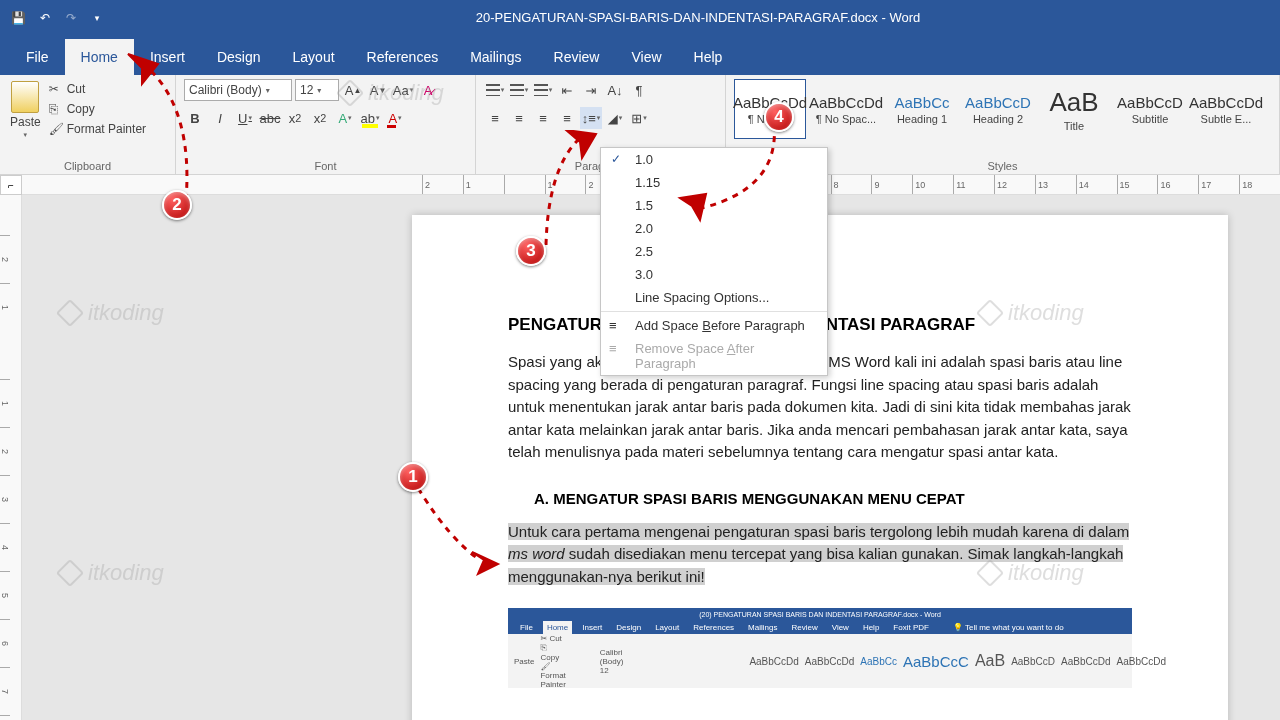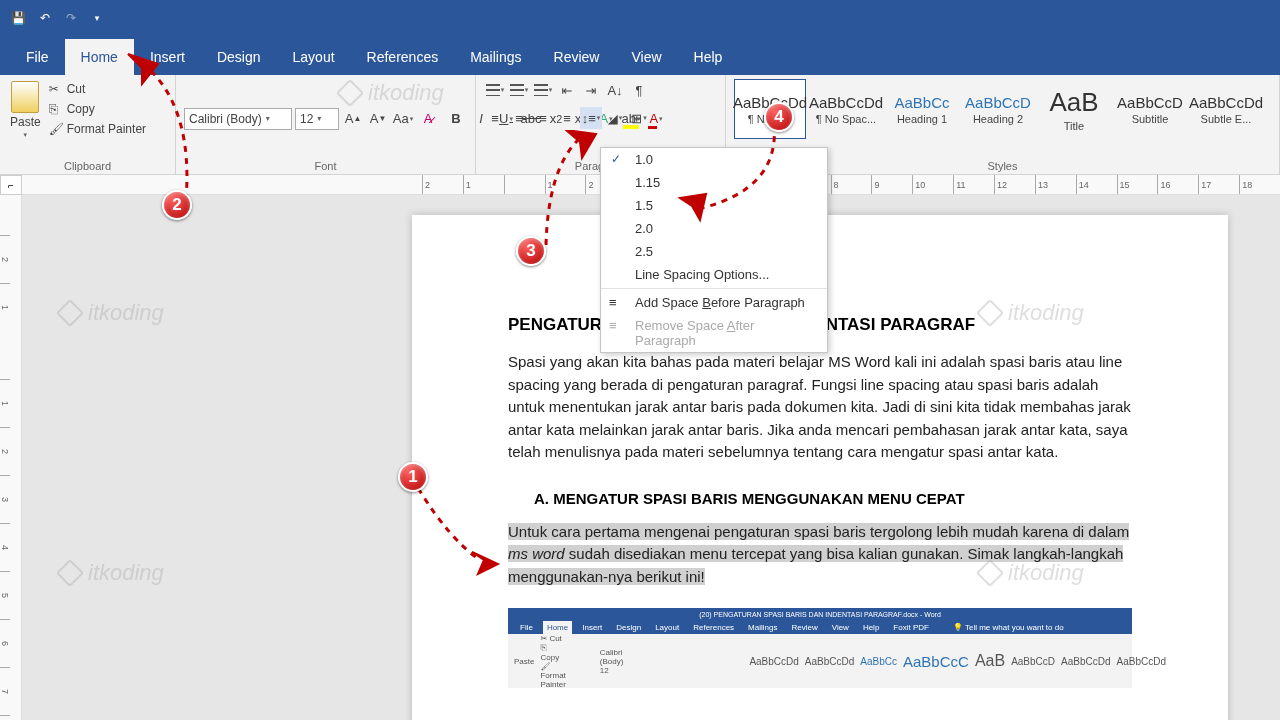--- a/index.html
+++ b/index.html
@@ -21,21 +21,21 @@
 .group-body { flex: 1; display: flex; gap: 4px; }
 .group-label { text-align: center; font-size: 11px; color: #666; padding: 2px 0; position: relative; }
 
 .clip-paste { display: flex; flex-direction: column; align-items: center; gap: 2px; padding: 2px; }
 .clip-paste .icon { width: 28px; height: 32px; background: linear-gradient(#fff, #f0d060); border: 1px solid #c0a040; border-radius: 2px; }
 .clip-list { display: flex; flex-direction: column; gap: 4px; padding-top: 2px; }
 .clip-list .item { display: flex; align-items: center; gap: 4px; cursor: pointer; padding: 1px 2px; }
 .clip-list .ico { width: 14px; height: 14px; }
 
 .font-row { display: flex; gap: 3px; align-items: center; }
-.font-col { display: flex; gap: 6px; }
+.font-col { display: flex; flex-direction: column; gap: 6px; }
 .combo { height: 22px; border: 1px solid #ababab; background: #fff; display: flex; align-items: center; padding: 0 4px; font-size: 12px; }
 .combo .arr { margin-left: 4px; font-size: 8px; color: #666; }
 .btn { min-width: 22px; height: 22px; display: flex; align-items: center; justify-content: center; cursor: pointer; font-size: 13px; color: #444; position: relative; }
 .btn.bold { font-weight: bold; }
 .btn.italic { font-style: italic; }
 .btn.underline { text-decoration: underline; }
 .btn.strike { text-decoration: line-through; }
 .btn .drop { font-size: 7px; margin-left: 1px; color: #666; }
 
 .para-col { display: flex; flex-direction: column; gap: 6px; }
@@ -93,20 +93,21 @@
 </head>
 <body>
 
 <div class="titlebar">
   <div class="qat">
     <span>💾</span>
     <span>↶</span>
     <span style="opacity:.5">↷</span>
     <span style="font-size:9px">▾</span>
   </div>
+  <div class="title">20-PENGATURAN-SPASI-BARIS-DAN-INDENTASI-PARAGRAF.docx  -  Word</div>
 </div>
 
 <div class="tabs" id="tabs">
     <div class="tab">File</div>
     <div class="tab active">Home</div>
     <div class="tab">Insert</div>
     <div class="tab">Design</div>
     <div class="tab">Layout</div>
     <div class="tab">References</div>
     <div class="tab">Mailings</div>
@@ -342,20 +343,21 @@
     </div>
   </div>
 </div>
 
 <div class="dropdown" id="ls-dropdown">
     <div class="dd-item"><span class="check">✓</span>1.0</div>
     <div class="dd-item">1.15</div>
     <div class="dd-item">1.5</div>
     <div class="dd-item">2.0</div>
     <div class="dd-item">2.5</div>
+    <div class="dd-item">3.0</div>
     <div class="dd-item">Line Spacing Options...</div>
     <hr>
     <div class="dd-item"><span class="di">≡</span>Add Space <span class="u">B</span>efore Paragraph</div>
     <div class="dd-item disabled"><span class="di">≡</span>Remove Space <span class="u">A</span>fter Paragraph</div>
   </div>
 
 <div class="callout" style="left:398px;top:462px">1</div>
 <div class="callout" style="left:162px;top:190px">2</div>
 <div class="callout" style="left:516px;top:236px">3</div>
 <div class="callout" style="left:764px;top:102px">4</div>

